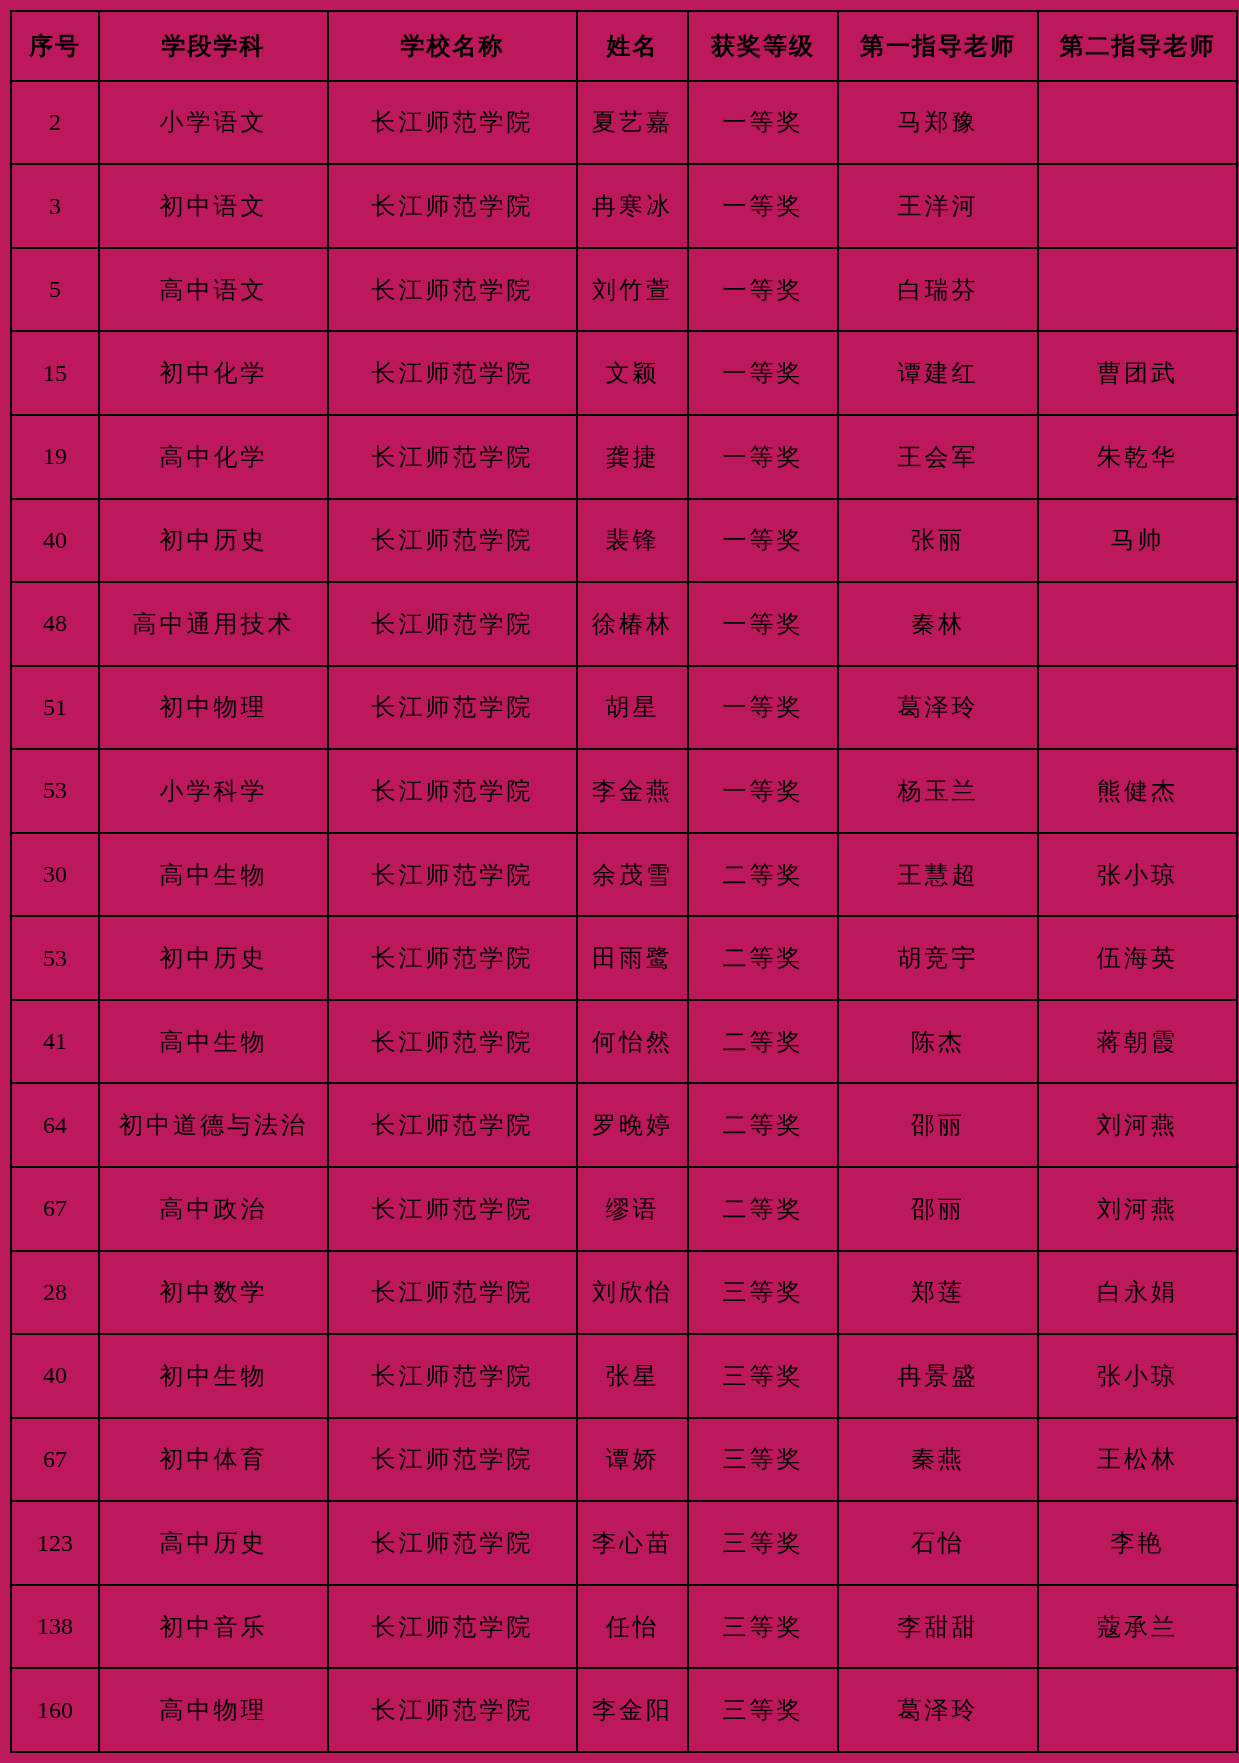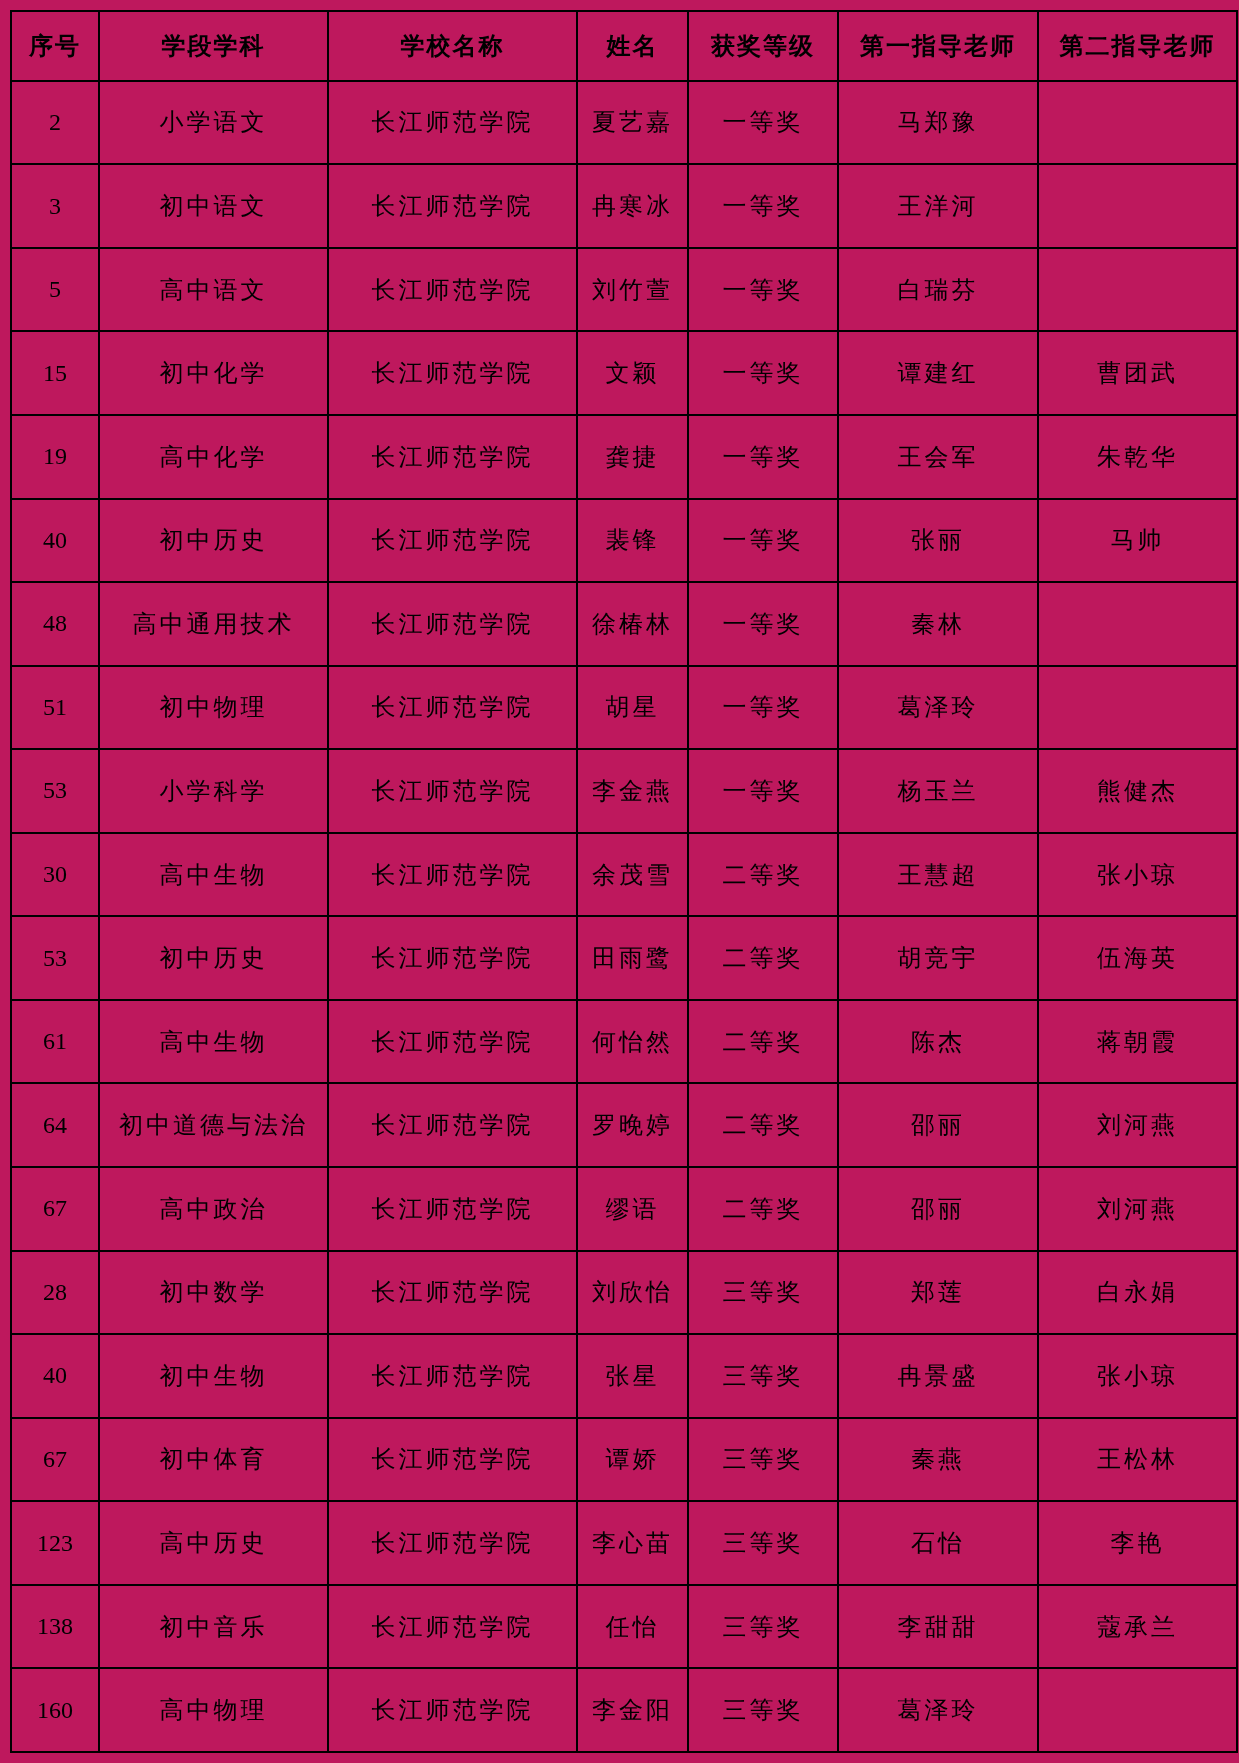--- a/index.html
+++ b/index.html
@@ -166,21 +166,21 @@
         <tr>
           <td class="num-cell">53</td>
           <td>初中历史</td>
           <td>长江师范学院</td>
           <td>田雨鹭</td>
           <td>二等奖</td>
           <td>胡竞宇</td>
           <td>伍海英</td>
         </tr>
         <tr>
-          <td class="num-cell">61</td>
+          <td class="num-cell">41</td>
           <td>高中生物</td>
           <td>长江师范学院</td>
           <td>何怡然</td>
           <td>二等奖</td>
           <td>陈杰</td>
           <td>蒋朝霞</td>
         </tr>
         <tr>
           <td class="num-cell">64</td>
           <td>初中道德与法治</td>

